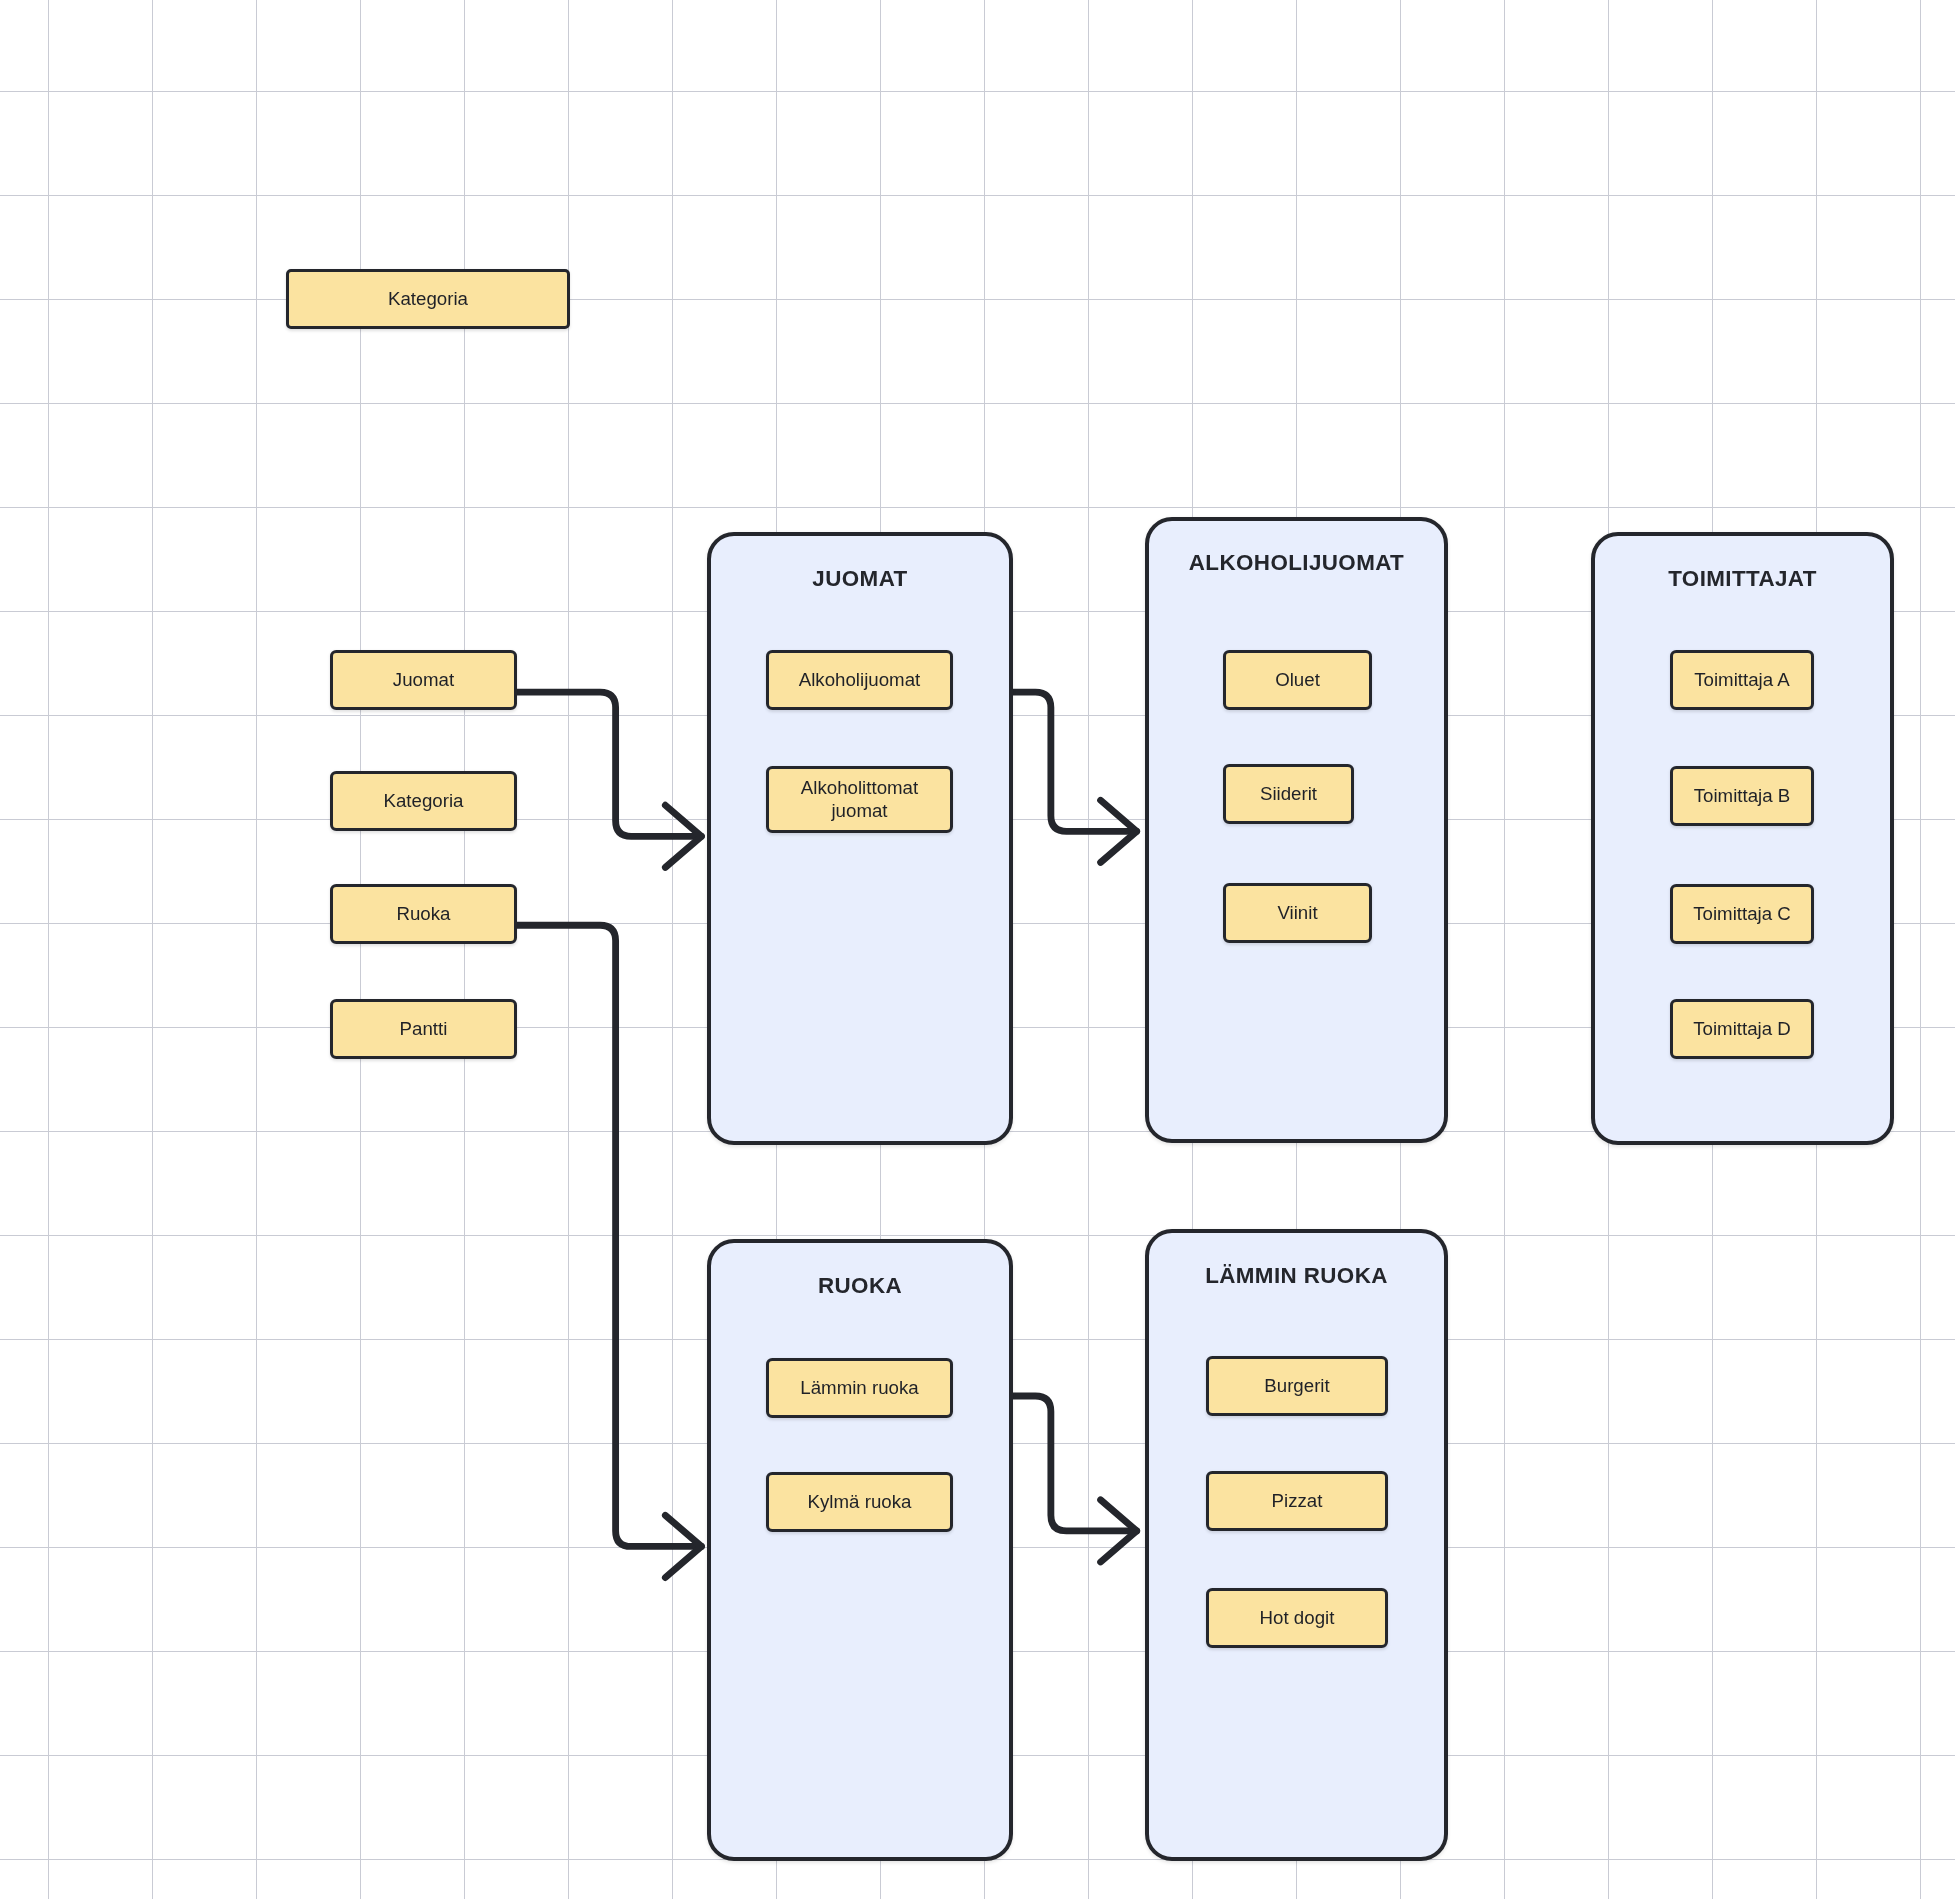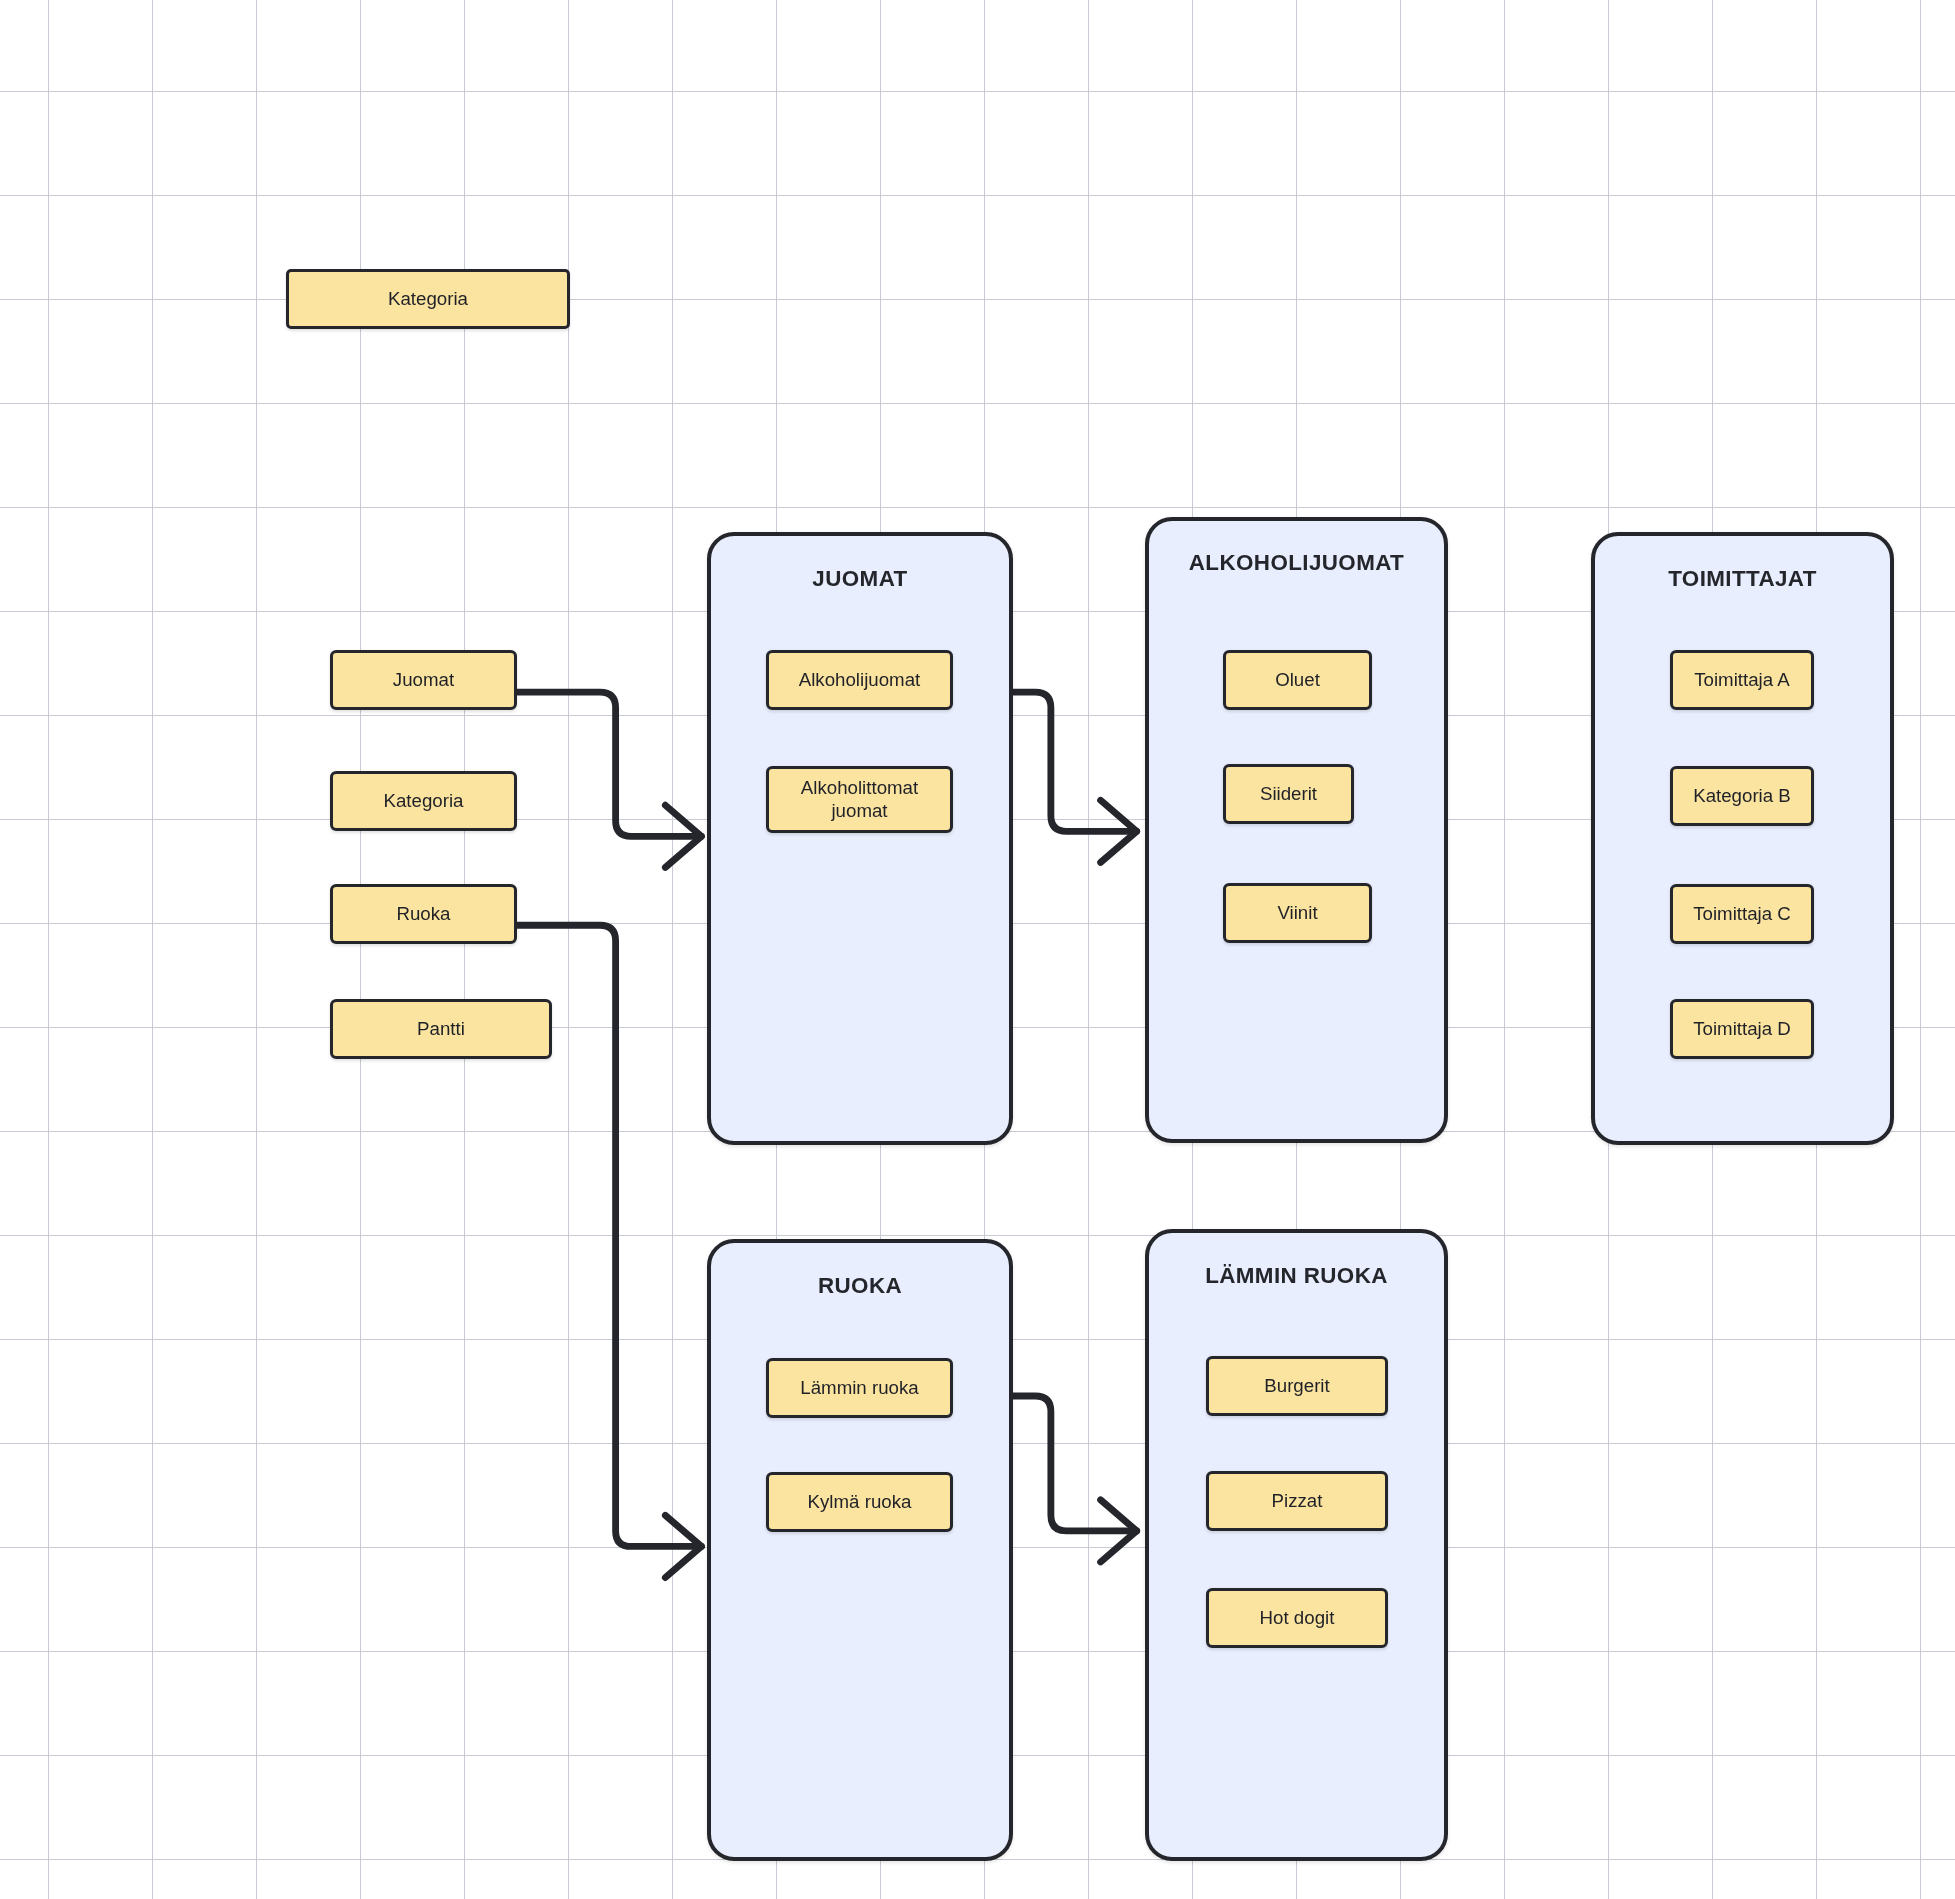--- a/index.html
+++ b/index.html
@@ -142,21 +142,21 @@
 
   <div class="node" style="left:330px; top:650px; width:187px; height:60px;">
     <span>Juomat</span>
   </div>
   <div class="node" style="left:330px; top:771px; width:187px; height:60px;">
     <span>Kategoria</span>
   </div>
   <div class="node" style="left:330px; top:884px; width:187px; height:60px;">
     <span>Ruoka</span>
   </div>
-  <div class="node" style="left:330px; top:999px; width:222px; height:60px;">
+  <div class="node" style="left:330px; top:999px; width:187px; height:60px;">
     <span>Pantti</span>
   </div>
 
   <div class="group-box" style="left:707px; top:532px; width:306px; height:613px;">
     <div class="group-title" style="top:30px;">JUOMAT</div>
   </div>
   <div class="node" style="left:766px; top:650px; width:187px; height:60px;">
     <span>Alkoholijuomat</span>
   </div>
   <div class="node" style="left:766px; top:766px; width:187px; height:67px; padding:0 7.5px;">
@@ -176,21 +176,21 @@
     <span>Viinit</span>
   </div>
 
   <div class="group-box" style="left:1591px; top:532px; width:303px; height:613px;">
     <div class="group-title" style="top:30px;">TOIMITTAJAT</div>
   </div>
   <div class="node" style="left:1670px; top:650px; width:144px; height:60px;">
     <span>Toimittaja A</span>
   </div>
   <div class="node" style="left:1670px; top:766px; width:144px; height:60px;">
-    <span>Kategoria B</span>
+    <span>Toimittaja B</span>
   </div>
   <div class="node" style="left:1670px; top:884px; width:144px; height:60px;">
     <span>Toimittaja C</span>
   </div>
   <div class="node" style="left:1670px; top:999px; width:144px; height:60px;">
     <span>Toimittaja D</span>
   </div>
 
   <div class="group-box" style="left:707px; top:1239px; width:306px; height:622px;">
     <div class="group-title" style="top:30px;">RUOKA</div>

